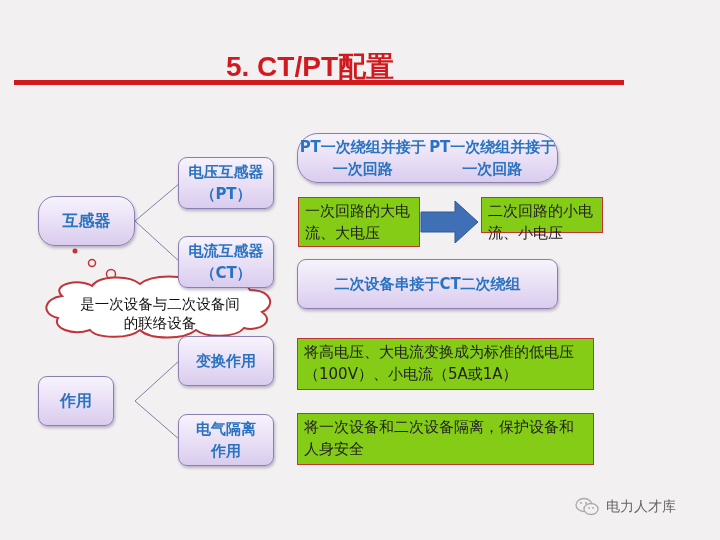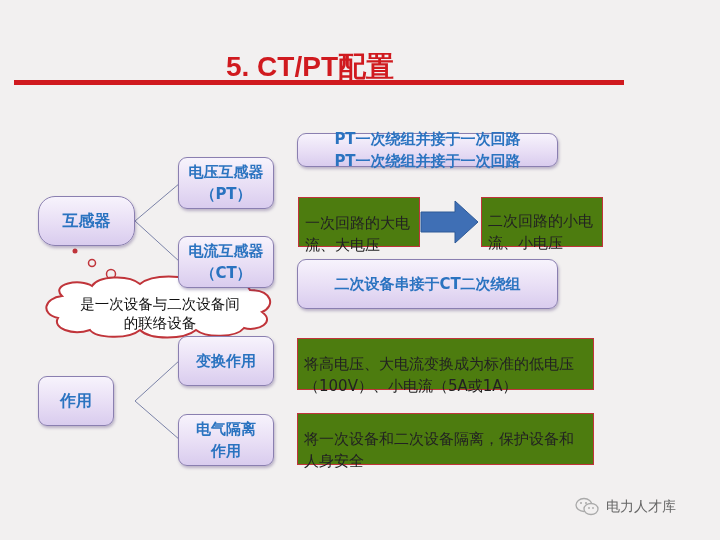--- a/index.html
+++ b/index.html
@@ -6,22 +6,22 @@
     body { width:720px; height:540px; background:#f2f0f0; position:relative; overflow:hidden;
            font-family:"DejaVu Sans", sans-serif; }
     .title { position:absolute; left:0; width:620px; top:48px; text-align:center;
              font-family:"Liberation Sans", sans-serif; font-weight:bold; font-size:28px; color:#d01a1f; letter-spacing:0px; }
     .title-rule { position:absolute; left:14px; top:80px; width:610px; height:5px; background:#d01a1f; }
     .pbox { position:absolute; box-sizing:border-box; border:1px solid #8a7fb0; border-radius:9px;
             background:linear-gradient(to bottom, #f7f3fc 0%, #e8def5 55%, #d9ccee 100%);
             box-shadow:1px 2px 3px rgba(80,60,120,0.35);
             color:#2a73c0; font-weight:bold; font-size:15px; line-height:22px;
             display:flex; align-items:center; justify-content:center; text-align:center; }
-    .rbox { position:absolute; box-sizing:border-box; border:1.5px solid #c0343a; background:#4d7c0f;
-            color:#222; font-size:15px; line-height:22px; padding:14px 6px; }
+    .rbox { position:absolute; box-sizing:border-box; border:1.5px solid #c0343a; background:#84cc16;
+            color:#222; font-size:15px; line-height:22px; padding:2px 6px; }
     .cloud-text { position:absolute; left:80px; top:287px; width:160px; font-size:14.5px; line-height:19px;
                   color:#111; text-align:center;margin-top:8px; }
     svg.lines { position:absolute; left:0; top:0; }
     .logo { position:absolute; left:574px; top:497px; display:flex; align-items:center; gap:6px;
             color:#666; font-size:14px; }
   </style>
 </head>
 <body>
 
 <div class="title">5. CT/PT配置</div>
@@ -47,27 +47,27 @@
              C128,340 96,338 90,330 C72,336 52,328 58,318 C40,314 44,298 62,296 Z" fill="#ffffff" stroke="#c0343a" stroke-width="2"></path>
   </g>
 </svg>
 
 <div class="cloud-text">是一次设备与二次设备间的联络设备</div>
 
 <div class="pbox" style="left:38px;top:196px;width:97px;height:50px;font-size:16px;border-radius:17px;">互感器</div>
 <div class="pbox" style="left:178px;top:157px;width:96px;height:52px;padding:0 6px;">电压互感器（PT）</div>
 <div class="pbox" style="left:178px;top:236px;width:96px;height:52px;padding:0 6px;">电流互感器（CT）</div>
 
-<div class="pbox" style="left:297px;top:133px;width:261px;height:34px;flex-direction:column;">
+<div class="pbox" style="left:297px;top:133px;width:261px;height:50px;flex-direction:row;border-radius:21px;">
   <div>PT一次绕组并接于一次回路</div>
   <div>PT一次绕组并接于一次回路</div>
 </div>
 
 <div class="rbox" style="left:298px;top:197px;width:122px;height:50px;">一次回路的大电流、大电压</div>
-<div class="rbox" style="left:481px;top:197px;width:122px;height:50px;font-family:Liberation Mono, monospace;">二次回路的小电流、小电压</div>
+<div class="rbox" style="left:481px;top:197px;width:122px;height:36px;">二次回路的小电流、小电压</div>
 
 <div class="pbox" style="left:297px;top:259px;width:261px;height:50px;flex-direction:column;">
   <div>二次设备串接于CT二次绕组</div>
 </div>
 
 <div class="pbox" style="left:38px;top:376px;width:76px;height:50px;font-size:16px;">作用</div>
 <div class="pbox" style="left:178px;top:336px;width:96px;height:50px;">变换作用</div>
 <div class="pbox" style="left:178px;top:414px;width:96px;height:52px;padding:0 12px;">电气隔离作用</div>
 
 <div class="rbox" style="left:297px;top:338px;width:297px;height:52px;">将高电压、大电流变换成为标准的低电压（100V）、小电流（5A或1A）</div>

